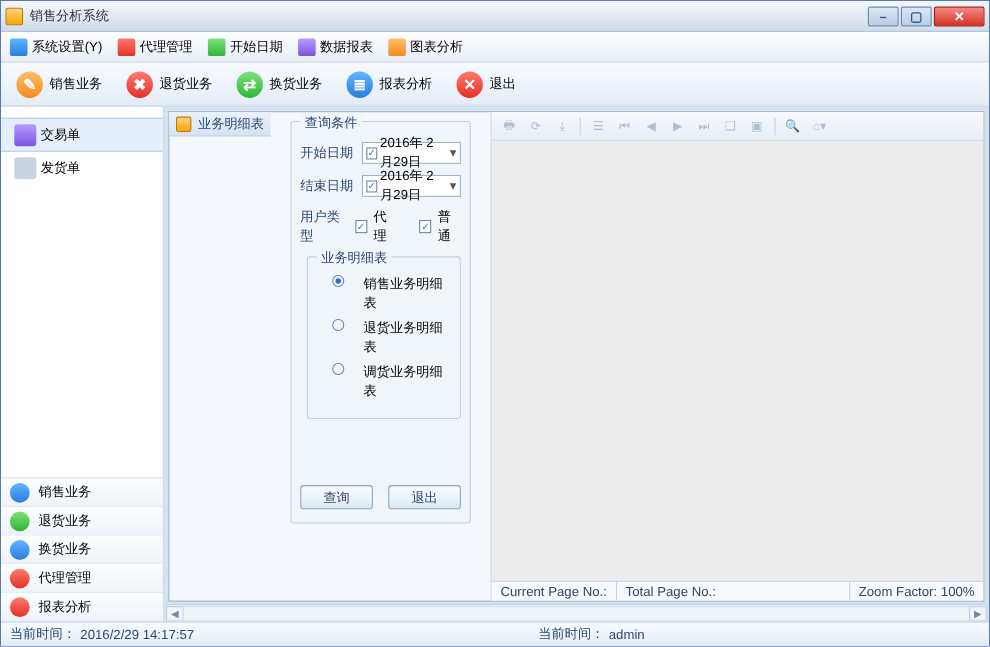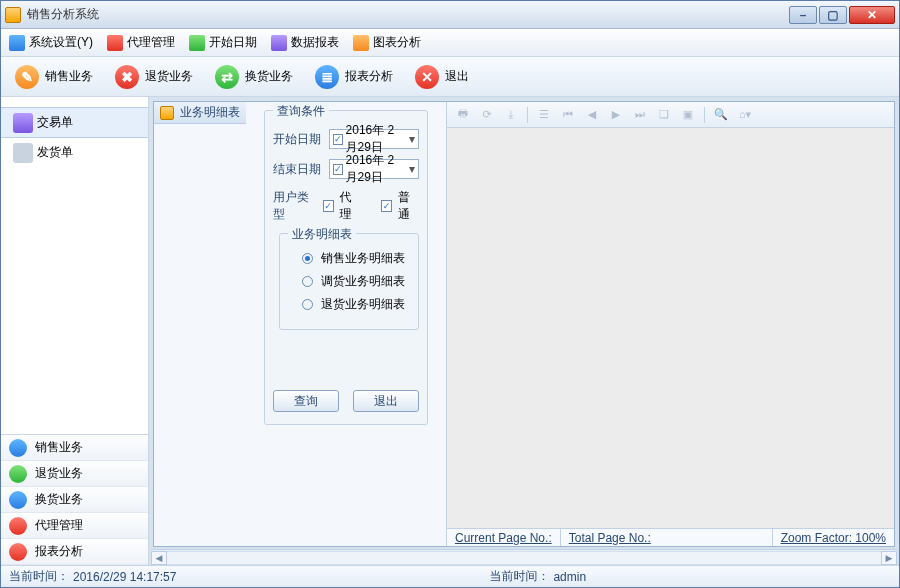--- a/index.html
+++ b/index.html
@@ -48,35 +48,35 @@
 .query-box { border:1px solid #c2d2e4; border-radius:3px; padding:8px 8px 12px 8px; background:#f0f5fa; position:relative; }
 .query-box .legend { position:absolute; top:-8px; left:8px; background:#f0f5fa; padding:0 4px; color:#2a4870; }
 .qrow { display:flex; align-items:center; gap:6px; margin:10px 0; }
 .qlabel { width:50px; color:#2a4870; }
 .datebox { flex:1; height:20px; border:1px solid #9db3cd; background:#fff; display:flex; align-items:center; padding:0 3px; font-size:11px; justify-content: space-between;}
 .datebox .chk { width:11px; height:11px; border:1px solid #6a89b1; background:#fff; display:inline-flex; align-items:center; justify-content:center; color:#2a70d8; font-size:9px; margin-right:3px;}
 .datebox .dd { width:12px; text-align:right; color:#555; }
 .indent { margin-left:6px; }
 .nested-box { border:1px solid #c2d2e4; border-radius:3px; padding:10px 8px 10px 8px; margin-top:6px; position:relative; }
 .nested-box .legend { top:-8px; }
-.radio-row { display:flex; align-items:center; gap:8px; margin:6px 0; padding-left:14px;}
+.radio-row { display:flex; gap:18px; margin:6px 0; padding-left:14px;}
 .radio { width:11px; height:11px; border:1px solid #6a89b1; border-radius:50%; display:inline-flex; align-items:center; justify-content:center; }
 .radio.checked::after { content:""; width:5px; height:5px; background:#2a70d8; border-radius:50%; }
 .chk2 { width:12px; height:12px; border:1px solid #6a89b1; background:#fff; display:inline-flex; align-items:center; justify-content:center; color:#2a70d8; font-size:9px;}
 .btnrow { display:flex; gap:14px; justify-content:center; margin-top:60px; }
 .btn { width:88px; height:22px; border:1px solid #8aa5c3; border-radius:3px; background: linear-gradient(#fdfefe,#dde8f4); display:flex; align-items:center; justify-content:center; color:#2a4870; }
 
 
 .report { flex:1; display:flex; flex-direction:column; border-left:1px solid #c2d2e4; background:#fff; }
 .rpt-toolbar { height:26px; background: linear-gradient(#f6f9fd,#e6eef7); border-bottom:1px solid #c2d2e4; display:flex; align-items:center; gap:8px; padding:0 8px; color:#6f88a6; }
 .rpt-toolbar .rti { width:16px; height:16px; display:inline-flex; align-items:center; justify-content:center; font-size:11px; color:#b1bfd0; }
 .rpt-toolbar .sep { width:1px; height:16px; background:#c2d2e4; }
 .rpt-canvas { flex:1; background:#ececec; overflow:auto; }
 .rpt-status { height:18px; border-top:1px solid #c2d2e4; display:flex; align-items:center; font-size:11px; color:#2a4870; background:#f6f9fd; }
-.rpt-status .cell { padding:0 8px; border-right:1px solid #c2d2e4; height:100%; display:flex; align-items:center;text-decoration:underline; }
+.rpt-status .cell { padding:0 8px; border-right:1px solid #c2d2e4; height:100%; display:flex; align-items:center; }
 .rpt-status .spacer { flex:1; }
 
 .hscroll-strip { height:16px; background:#e6eef7; border-top:1px solid #c2d2e4; display:flex; align-items:center; }
 .hscroll-strip .arrow { width:16px; height:14px; border:1px solid #b9cde6; background:#f2f6fb; display:flex; align-items:center; justify-content:center; color:#6f88a6; font-size:9px;}
 .hscroll-strip .track { flex:1; height:14px; background:#eef3f9; border:1px solid #d3dfec; border-left:none; border-right:none; }
 
 
 .statusbar { height:22px; background: linear-gradient(#f7fbff,#e3ecf6); border-top:1px solid #c9d6e6; display:flex; align-items:center; padding:0 8px; gap:8px; color:#2a4870; }
 .statusbar .segment { display:flex; align-items:center; gap:4px; }
 .statusbar .fill { flex:1; }
@@ -226,25 +226,25 @@
               </div>
 
               <div class="nested-box indent">
                 <span class="legend">业务明细表</span>
                 <div class="radio-row">
                     <span class="radio checked"></span>
                     <span>销售业务明细表</span>
                   </div>
                 <div class="radio-row">
                     <span class="radio"></span>
-                    <span>调货业务明细表</span>
+                    <span>退货业务明细表</span>
                   </div>
                 <div class="radio-row">
                     <span class="radio"></span>
-                    <span>退货业务明细表</span>
+                    <span>调货业务明细表</span>
                   </div>
               </div>
 
               <div class="btnrow">
                 <div class="btn">查询</div>
                 <div class="btn">退出</div>
               </div>
             </div>
           </div>
 

